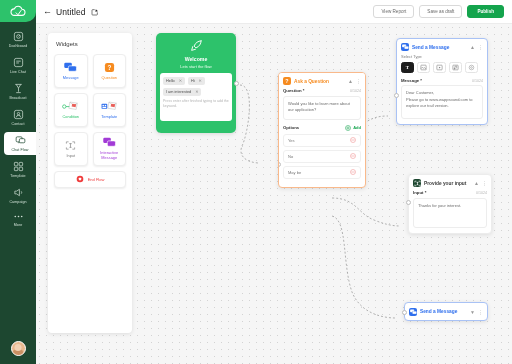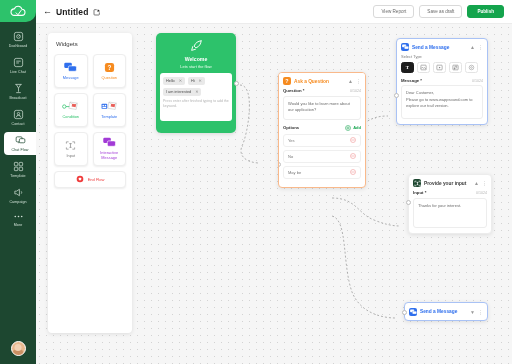--- a/index.html
+++ b/index.html
@@ -54,21 +54,21 @@
   }
 
   
   .topbar {
     position:absolute; left:36px; top:0; right:0; height:24px;
     background:#fff; display:flex; align-items:center;
     padding:0 8px 0 7px; z-index:20;
     border-bottom:1px solid #ececec;
   }
   .back-arrow { font-size:9px; color:#222; cursor:pointer; line-height:1; margin-right:4px;}
-  .doc-title { font-size:8.5px; color:#1b1b1b; font-weight:700; letter-spacing:.1px;}
+  .doc-title { font-size:8.5px; color:#1b1b1b; font-weight:400; letter-spacing:.1px;}
   .edit-icon { margin-left:5px; cursor:pointer; display:inline-flex; }
   .topbar-right { margin-left:auto; display:flex; align-items:center; gap:5px; }
   .btn {
     font-size:4.6px; border-radius:3px; padding:3px 7px; cursor:pointer;
     border:0.7px solid #d9d9d9; background:#fff; color:#6a6a6a; white-space:nowrap;
   }
   .btn.primary { background:#14a44d; color:#fff; border-color:#14a44d; font-weight:bold; padding:3px 9px;}
 
   
   .canvas {

